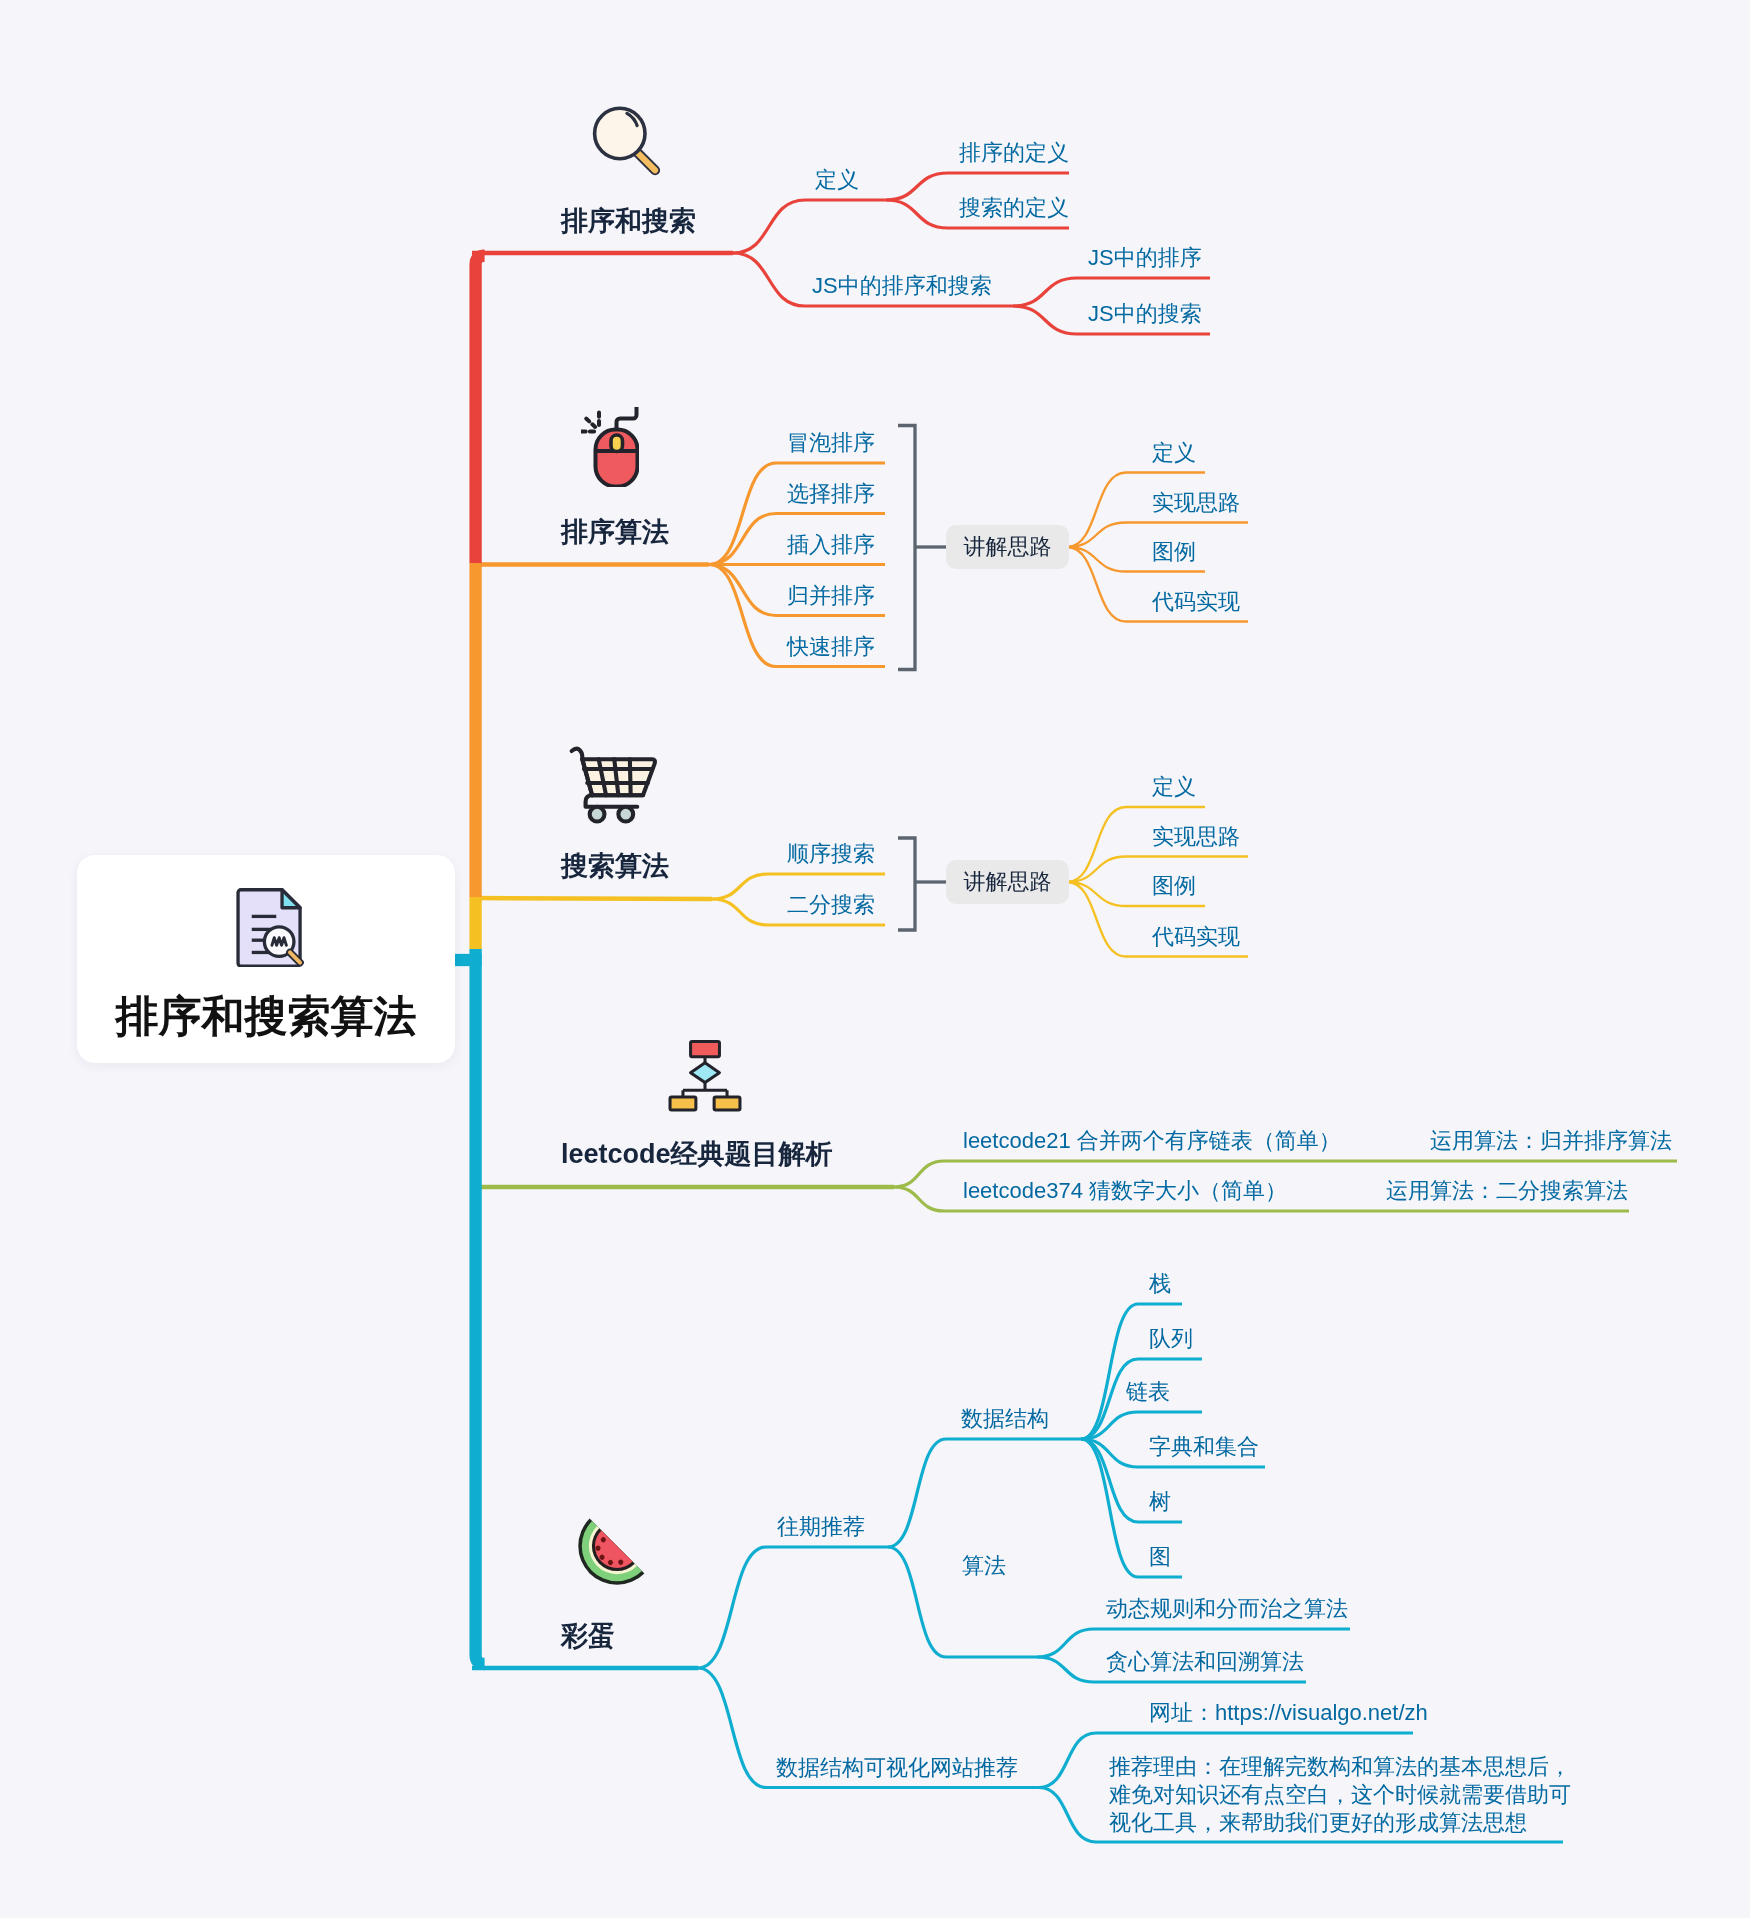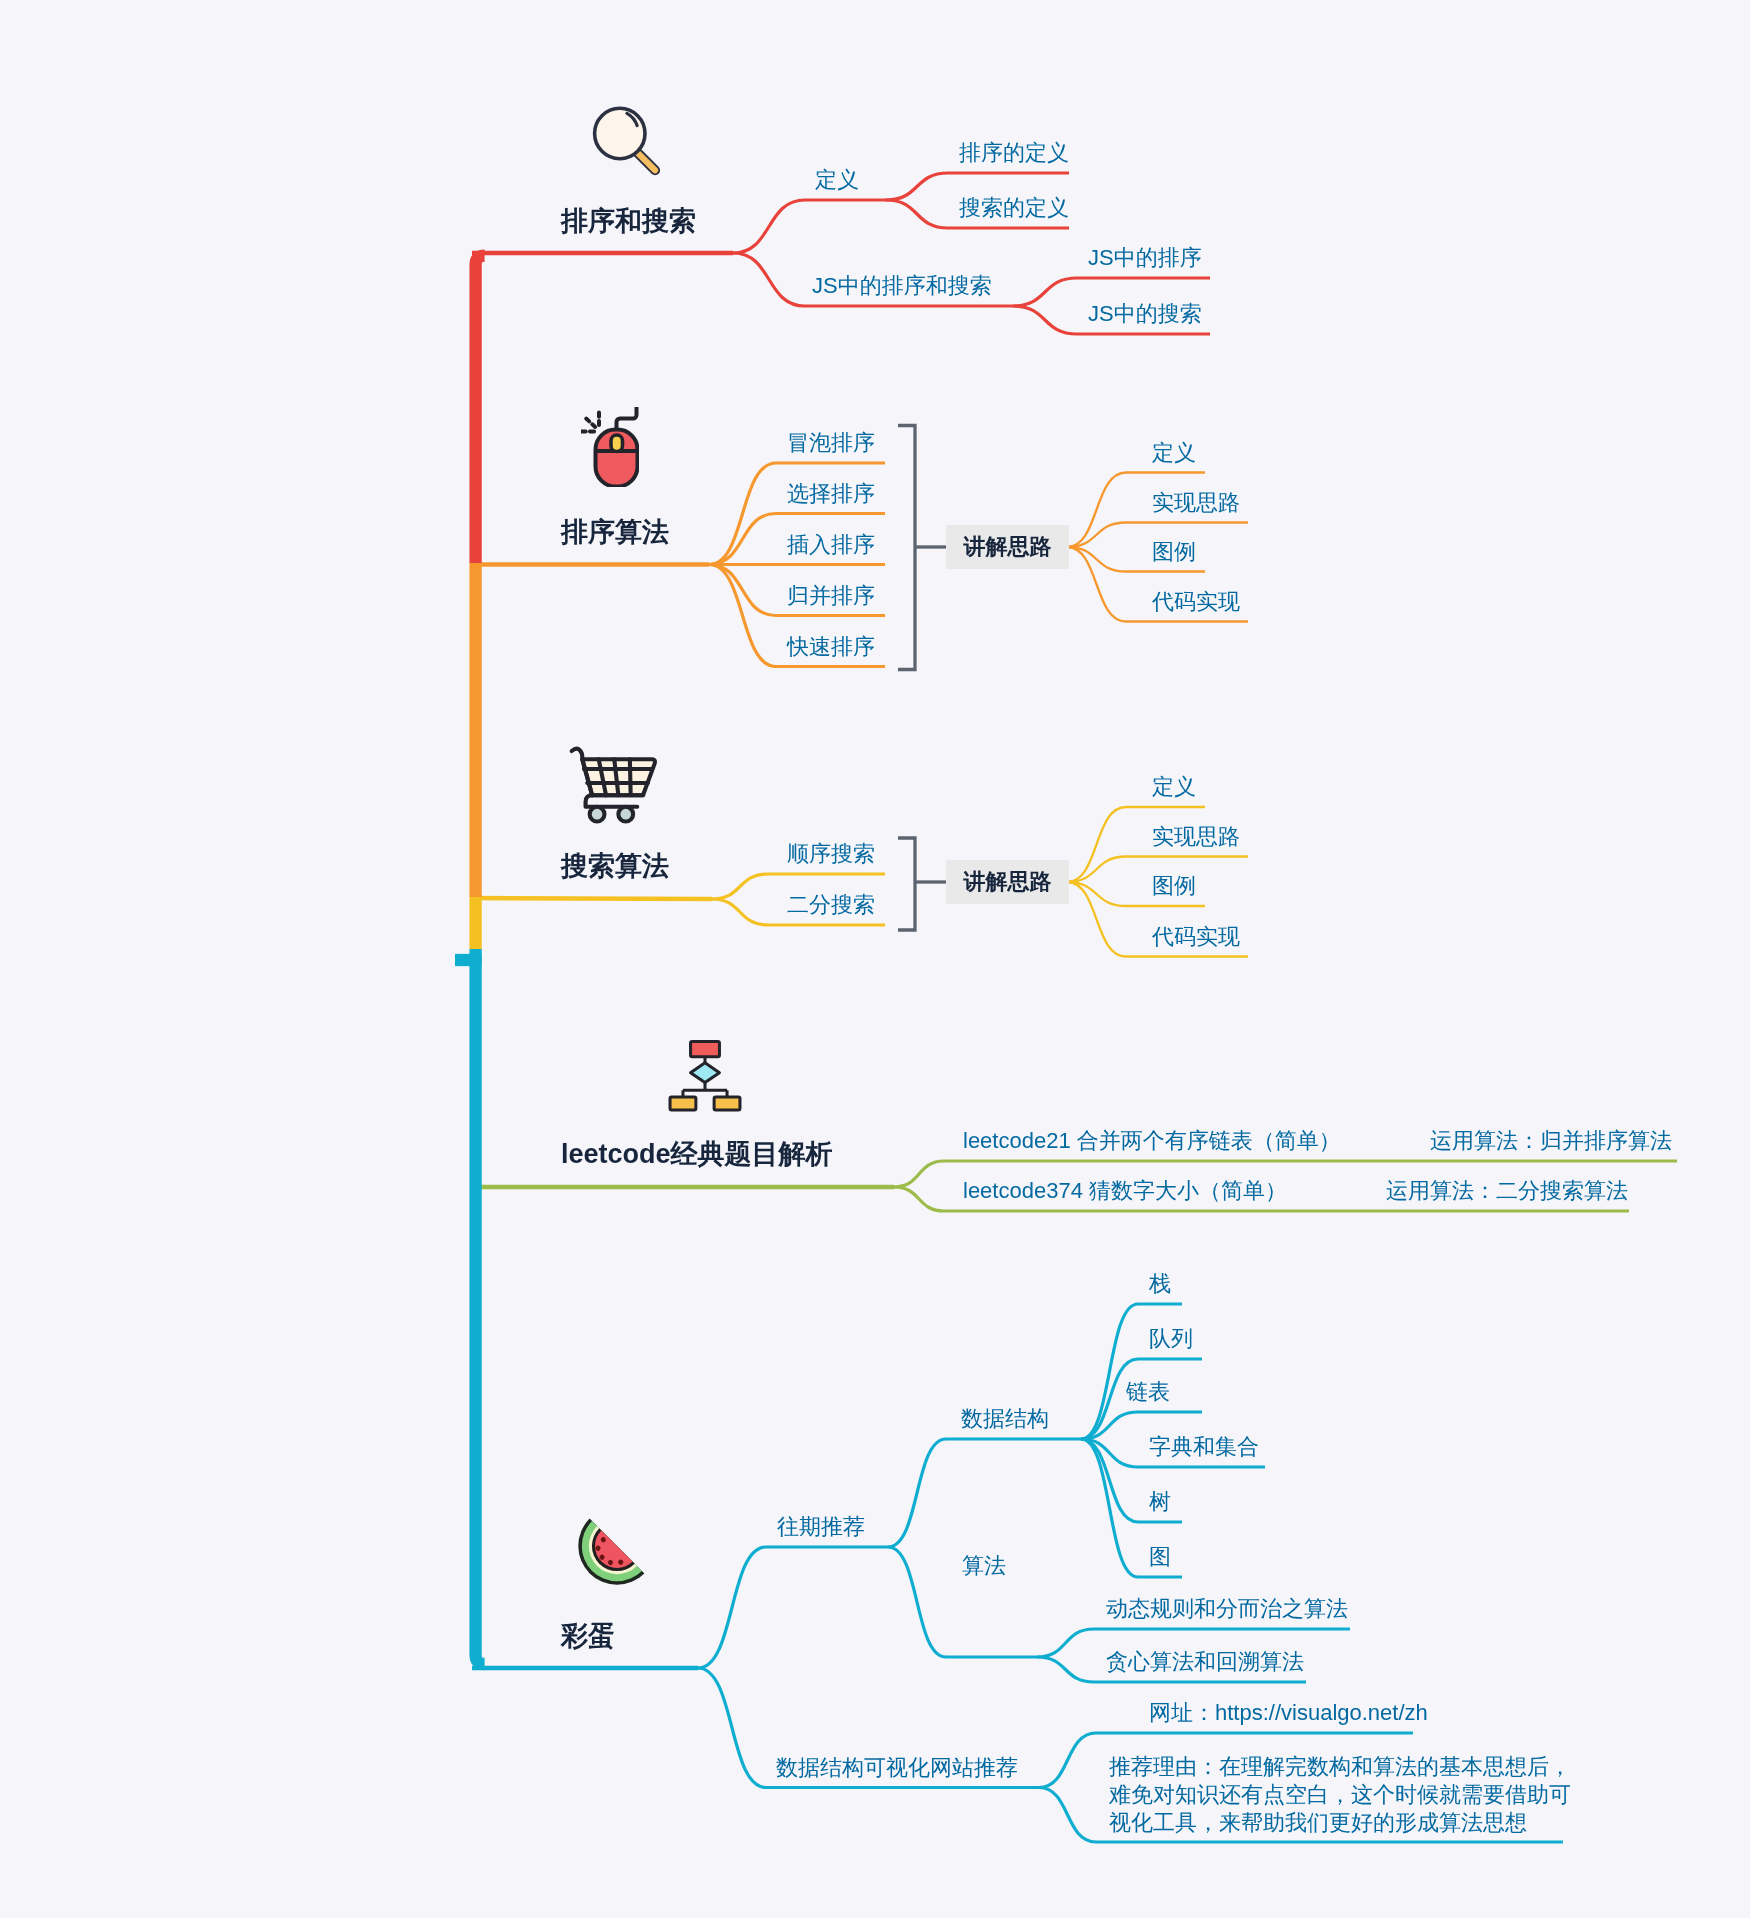--- a/index.html
+++ b/index.html
@@ -2,22 +2,22 @@
 <html><head>
 <meta charset="utf-8">
 <style>
   html,body{margin:0;padding:0;}
   body{width:1750px;height:1918px;background:#f5f5fa;
        font-family:"Liberation Sans","DejaVu Sans",sans-serif;overflow:hidden;position:relative;}
   #stage{position:absolute;left:0;top:0;width:1750px;height:1918px;}
   svg#links{position:absolute;left:0;top:0;width:1750px;height:1918px;}
   .nlabel{position:absolute;white-space:pre;color:#0369a1;font-size:22px;line-height:31px;}
   .blabel{position:absolute;white-space:pre;color:#17263c;font-size:27px;font-weight:bold;line-height:36px;}
-  .sbox{position:absolute;background:#e9e9e9;border-radius:0;color:#17263c;
-       font-size:22px;font-weight:bold;display:flex;align-items:center;justify-content:center;}
+  .sbox{position:absolute;background:#e9e9e9;border-radius:10px;color:#17263c;
+       font-size:22px;font-weight:normal;display:flex;align-items:center;justify-content:center;}
   #root-card{position:absolute;background:#ffffff;border-radius:18px;
        box-shadow:0 3px 12px rgba(40,40,80,.06);}
   #root-title{position:absolute;left:0;right:0;text-align:center;color:#111;font-size:43px;font-weight:bold;line-height:46px;}
   .iconbox{position:absolute;}
   .iconbox svg{display:block;width:100%;height:100%;}
   .iconbox svg *{pointer-events:none;}
 </style>
 </head>
 <body>
 
@@ -68,20 +68,39 @@
       <path d="M1037 1657 C1068.35 1657,1062.65 1682,1094 1682 L1306 1682" fill="none" stroke="#0fadd0" stroke-width="3.2" stroke-linecap="butt"></path>
       <path d="M698 1668 C735.4 1668,728.6 1787.5,766 1787.5 L1039 1787.5" fill="none" stroke="#0fadd0" stroke-width="3.2" stroke-linecap="butt"></path>
       <path d="M1039 1787.5 C1070.35 1787.5,1064.65 1733,1096 1733 L1413 1733" fill="none" stroke="#0fadd0" stroke-width="3.2" stroke-linecap="butt"></path>
       <path d="M1039 1787.5 C1070.35 1787.5,1064.65 1842,1096 1842 L1563 1842" fill="none" stroke="#0fadd0" stroke-width="3.2" stroke-linecap="butt"></path>
       <path d="M484.6 255.6 Q475.6 255.6 475.6 264.6 L475.6 563" fill="none" stroke="#e8423a" stroke-width="12.3"></path>
       <path d="M475.6 563 L475.6 897" fill="none" stroke="#f6982e" stroke-width="12.3"></path>
       <path d="M475.6 897 L475.6 949" fill="none" stroke="#f5c122" stroke-width="12.3"></path>
       <path d="M475.6 949 L475.6 1655 Q475.6 1664 484.6 1664" fill="none" stroke="#0fadd0" stroke-width="12.3"></path>
       <path d="M455 960 L481.6 960" fill="none" stroke="#0fadd0" stroke-width="12.3" stroke-linecap="butt"></path>
     </svg>
+  <div id="root-card" style="left: 77px; top: 855px; width: 378px; height: 208px;">
+    <div class="iconbox" id="root-icon" style="left: 156px; top: 31px; width: 75px; height: 81px;">
+        <svg viewBox="0 0 104 112">
+<path d="M11 5 h57 l25 25 v77 a4 4 0 0 1 -4 4 h-78 a4 4 0 0 1 -4 -4 v-98 a4 4 0 0 1 4 -4z" fill="#e4e0f9" stroke="#282b38" stroke-width="4.6" stroke-linejoin="round"></path>
+<path d="M68 5 l25 25 h-25z" fill="#7fe0ef" stroke="#282b38" stroke-width="4.6" stroke-linejoin="round"></path>
+<g stroke="#282b38" stroke-width="4.6" stroke-linecap="butt">
+<path d="M26 42 h34"></path>
+            <path d="M26 60 h34"></path>
+            <path d="M26 75 h29"></path>
+            <path d="M26 92 h29"></path>
+</g>
+<circle cx="64" cy="77" r="20.5" fill="#fbfbfd" stroke="#282b38" stroke-width="4.6"></circle>
+<path d="M54 82 l3.2 -10.5 3.3 10.5 3.5 -10.5 3.4 10.5 3.3 -10.5 3.3 10.5" fill="none" stroke="#282b38" stroke-width="4" stroke-linecap="round" stroke-linejoin="round"></path>
+<path d="M79 92 l14 14" stroke="#282b38" stroke-width="10.5" stroke-linecap="round"></path>
+<path d="M79 92 l14 14" stroke="#f0b863" stroke-width="5.5" stroke-linecap="round"></path>
+</svg>
+      </div>
+    <div id="root-title" style="top: 138px;">排序和搜索算法</div>
+  </div>
   <div id="overlay">
       <div class="blabel" style="left: 561px; top: 203px;">排序和搜索</div>
       <div class="iconbox" style="left: 591px; top: 104px; width: 72px; height: 72px;">
         <svg viewBox="0 0 100 100">
 <path d="M62 65 l27 27" stroke="#2c3142" stroke-width="14" stroke-linecap="round"></path>
 <path d="M62 65 l27 27" stroke="#f4bd5f" stroke-width="8.5" stroke-linecap="round"></path>
 <circle cx="40" cy="41" r="35" fill="#fdf5e9" stroke="#2c3142" stroke-width="5"></circle>
 <path d="M50 13 a30 30 0 0 1 14 17" fill="none" stroke="#2c3142" stroke-width="4.6" stroke-linecap="round"></path>
 </svg>
       </div>

